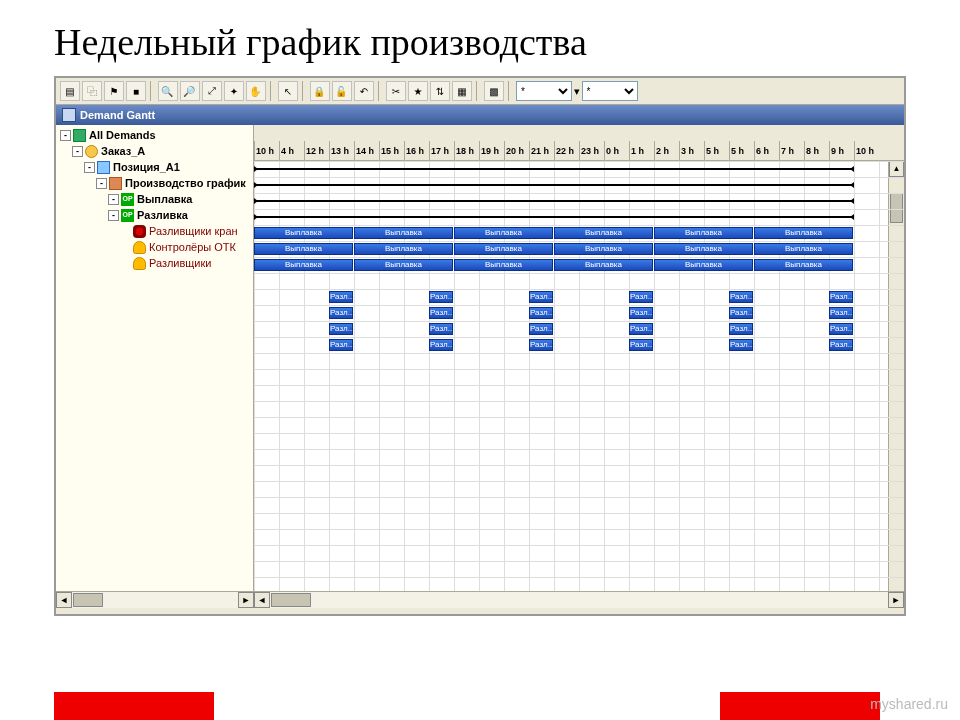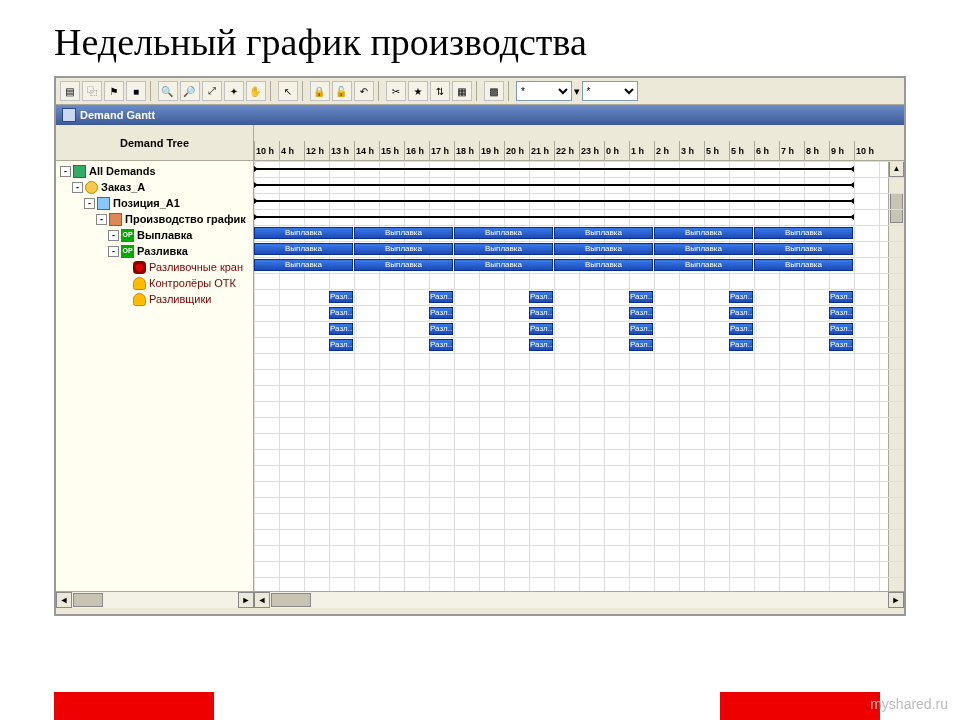--- a/index.html
+++ b/index.html
@@ -98,21 +98,20 @@
     </div>
 
   <div class="win-title">
     <span class="ico"></span>
     <span>Demand Gantt</span>
   </div>
 
   <div class="content">
 
     <div class="tree-pane">
-      <div class="tree-header">Demand Tree</div>
       <div class="tree-body" id="tree-body">
           <div class="tree-row bold">
             <span class="indent" style="width: 0px;"></span>
             <span class="exp">-</span>
             <span class="ico ico-demands"></span>
             <span>All Demands</span>
           </div>
           <div class="tree-row bold">
             <span class="indent" style="width: 12px;"></span>
             <span class="exp">-</span>
@@ -140,21 +139,21 @@
           <div class="tree-row bold">
             <span class="indent" style="width: 48px;"></span>
             <span class="exp">-</span>
             <span class="ico ico-op">OP</span>
             <span>Разливка</span>
           </div>
           <div class="tree-row">
             <span class="indent" style="width: 60px;"></span>
             <span style="width: 13px; display: inline-block;"></span>
             <span class="ico ico-gear"></span>
-            <span>Разливочные кран</span>
+            <span>Разливщики кран</span>
           </div>
           <div class="tree-row">
             <span class="indent" style="width: 60px;"></span>
             <span style="width: 13px; display: inline-block;"></span>
             <span class="ico ico-person"></span>
             <span>Контролёры ОТК</span>
           </div>
           <div class="tree-row">
             <span class="indent" style="width: 60px;"></span>
             <span style="width: 13px; display: inline-block;"></span>

